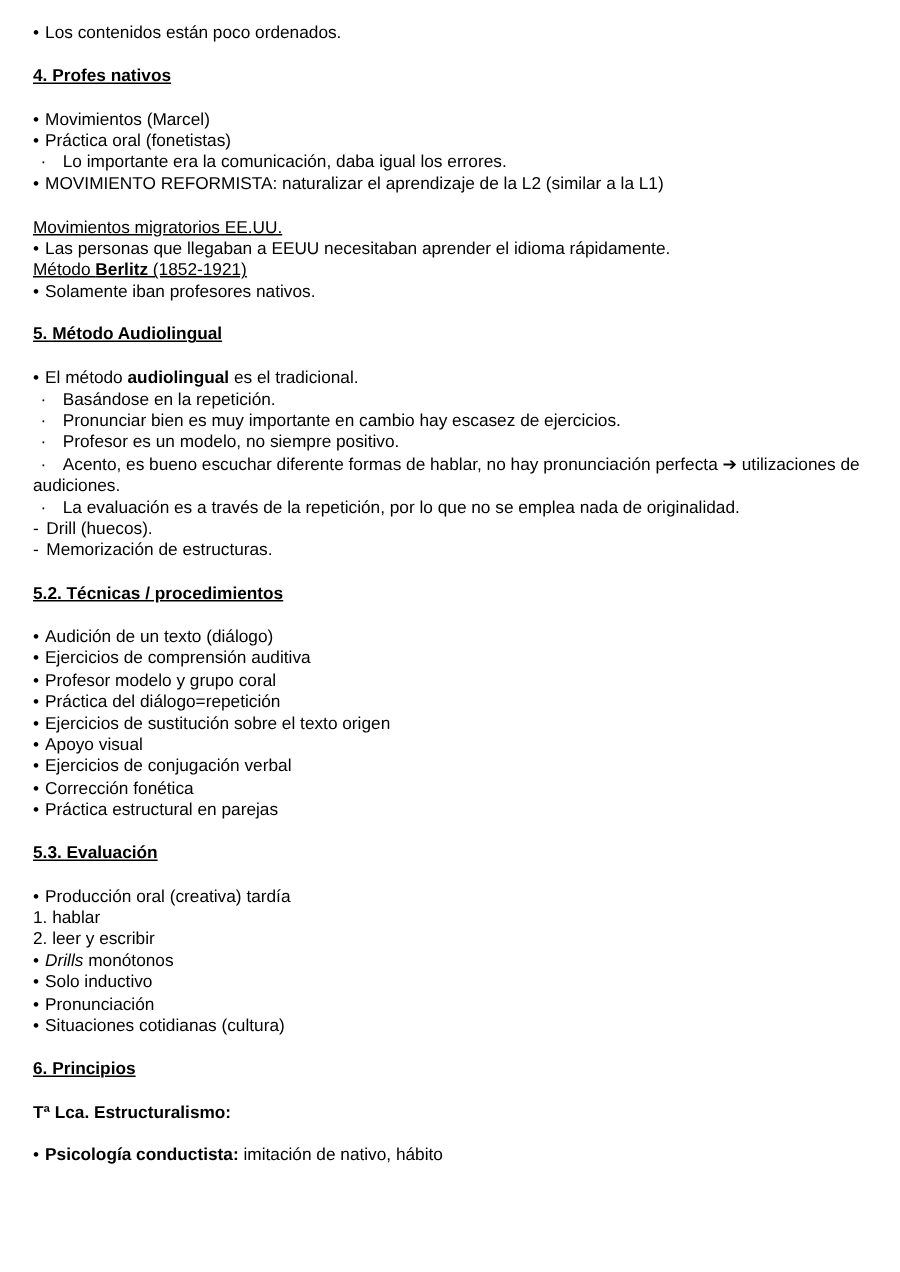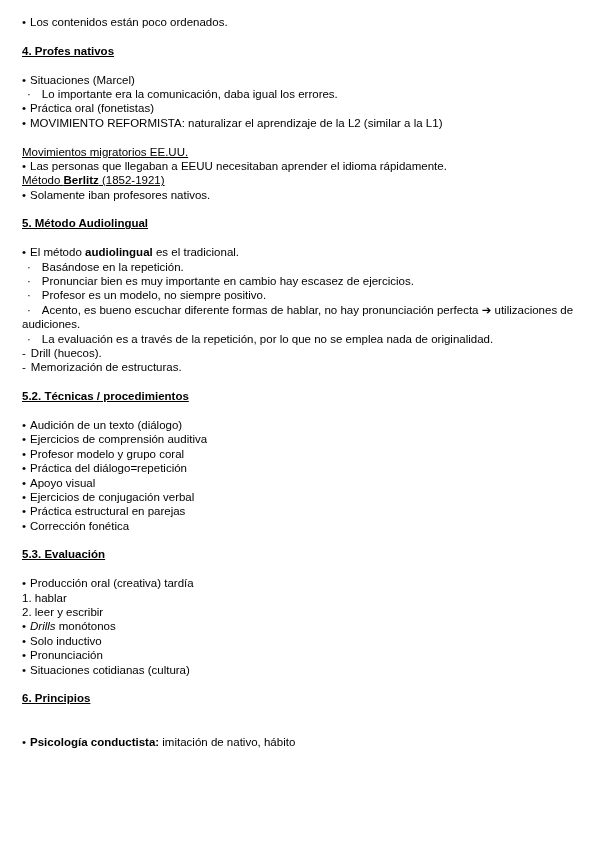--- a/index.html
+++ b/index.html
@@ -41,23 +41,23 @@
   .u { text-decoration: underline; }
 </style>
 </head>
 <body>
 
 <div class="page">
     <div class="line bullet"><span class="marker m-bullet">•</span><span class="">Los contenidos están poco ordenados.</span></div>
     <div class="line blank"></div>
     <div class="line heading"><span class="">4. Profes nativos</span></div>
     <div class="line blank"></div>
-    <div class="line bullet"><span class="marker m-bullet">•</span><span class="">Situaciones (Marcel)</span></div>
+    <div class="line bullet"><span class="marker m-bullet">•</span><span class="">Movimientos (Marcel)</span></div>
+    <div class="line bullet"><span class="marker m-bullet">•</span><span class="">Práctica oral (fonetistas)</span></div>
     <div class="line sub"><span class="marker m-sub">·</span><span class="">Lo importante era la comunicación, daba igual los errores.</span></div>
-    <div class="line bullet"><span class="marker m-bullet">•</span><span class="">Práctica oral (fonetistas)</span></div>
     <div class="line bullet"><span class="marker m-bullet">•</span><span class="">MOVIMIENTO REFORMISTA: naturalizar el aprendizaje de la L2 (similar a la L1)</span></div>
     <div class="line blank"></div>
     <div class="line plain"><span class="u">Movimientos migratorios EE.UU.</span></div>
     <div class="line bullet"><span class="marker m-bullet">•</span><span class="">Las personas que llegaban a EEUU necesitaban aprender el idioma rápidamente.</span></div>
     <div class="line plain"><span class="u">Método </span><span class="b u">Berlitz</span><span class="u"> (1852-1921)</span></div>
     <div class="line bullet"><span class="marker m-bullet">•</span><span class="">Solamente iban profesores nativos.</span></div>
     <div class="line blank"></div>
     <div class="line heading"><span class="">5. Método Audiolingual</span></div>
     <div class="line blank"></div>
     <div class="line bullet"><span class="marker m-bullet">•</span><span class="">El método </span><span class="b ">audiolingual</span><span class=""> es el tradicional.</span></div>
@@ -69,32 +69,34 @@
     <div class="line sub"><span class="marker m-sub">·</span><span class="">La evaluación es a través de la repetición, por lo que no se emplea nada de originalidad.</span></div>
     <div class="line dash"><span class="marker m-dash">-</span><span class="">Drill (huecos).</span></div>
     <div class="line dash"><span class="marker m-dash">-</span><span class="">Memorización de estructuras.</span></div>
     <div class="line blank"></div>
     <div class="line heading"><span class="">5.2. Técnicas / procedimientos</span></div>
     <div class="line blank"></div>
     <div class="line bullet"><span class="marker m-bullet">•</span><span class="">Audición de un texto (diálogo)</span></div>
     <div class="line bullet"><span class="marker m-bullet">•</span><span class="">Ejercicios de comprensión auditiva</span></div>
     <div class="line bullet"><span class="marker m-bullet">•</span><span class="">Profesor modelo y grupo coral</span></div>
     <div class="line bullet"><span class="marker m-bullet">•</span><span class="">Práctica del diálogo=repetición</span></div>
+    <div class="line bullet"><span class="marker m-bullet">•</span><span class="">Ejercicios de sustitución sobre el texto origen</span></div>
     <div class="line bullet"><span class="marker m-bullet">•</span><span class="">Apoyo visual</span></div>
     <div class="line bullet"><span class="marker m-bullet">•</span><span class="">Ejercicios de conjugación verbal</span></div>
+    <div class="line bullet"><span class="marker m-bullet">•</span><span class="">Corrección fonética</span></div>
     <div class="line bullet"><span class="marker m-bullet">•</span><span class="">Práctica estructural en parejas</span></div>
-    <div class="line bullet"><span class="marker m-bullet">•</span><span class="">Corrección fonética</span></div>
     <div class="line blank"></div>
     <div class="line heading"><span class="">5.3. Evaluación</span></div>
     <div class="line blank"></div>
     <div class="line bullet"><span class="marker m-bullet">•</span><span class="">Producción oral (creativa) tardía</span></div>
     <div class="line plain"><span class="">1. hablar</span></div>
     <div class="line plain"><span class="">2. leer y escribir</span></div>
     <div class="line bullet"><span class="marker m-bullet">•</span><span class="i ">Drills</span><span class=""> monótonos</span></div>
     <div class="line bullet"><span class="marker m-bullet">•</span><span class="">Solo inductivo</span></div>
     <div class="line bullet"><span class="marker m-bullet">•</span><span class="">Pronunciación</span></div>
     <div class="line bullet"><span class="marker m-bullet">•</span><span class="">Situaciones cotidianas (cultura)</span></div>
     <div class="line blank"></div>
     <div class="line heading"><span class="">6. Principios</span></div>
     <div class="line blank"></div>
+    <div class="line plain"><span class="b ">Tª Lca. Estructuralismo:</span></div>
     <div class="line blank"></div>
     <div class="line bullet"><span class="marker m-bullet">•</span><span class="b ">Psicología conductista:</span><span class=""> imitación de nativo, hábito</span></div>
   </div>
 
 </body></html>

